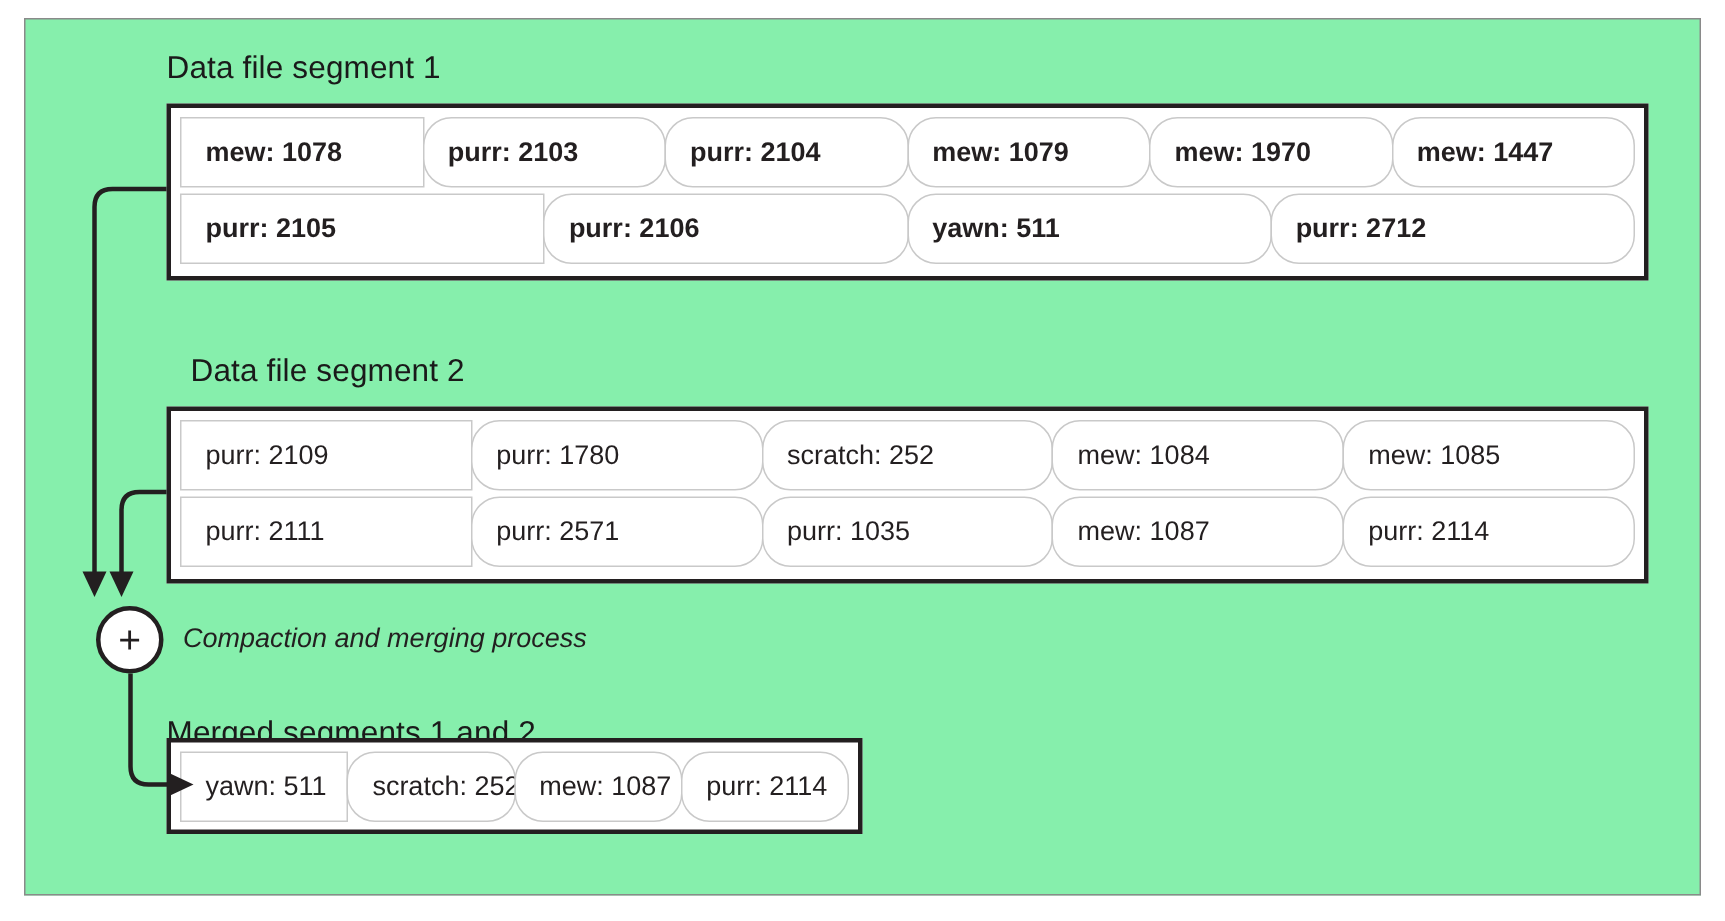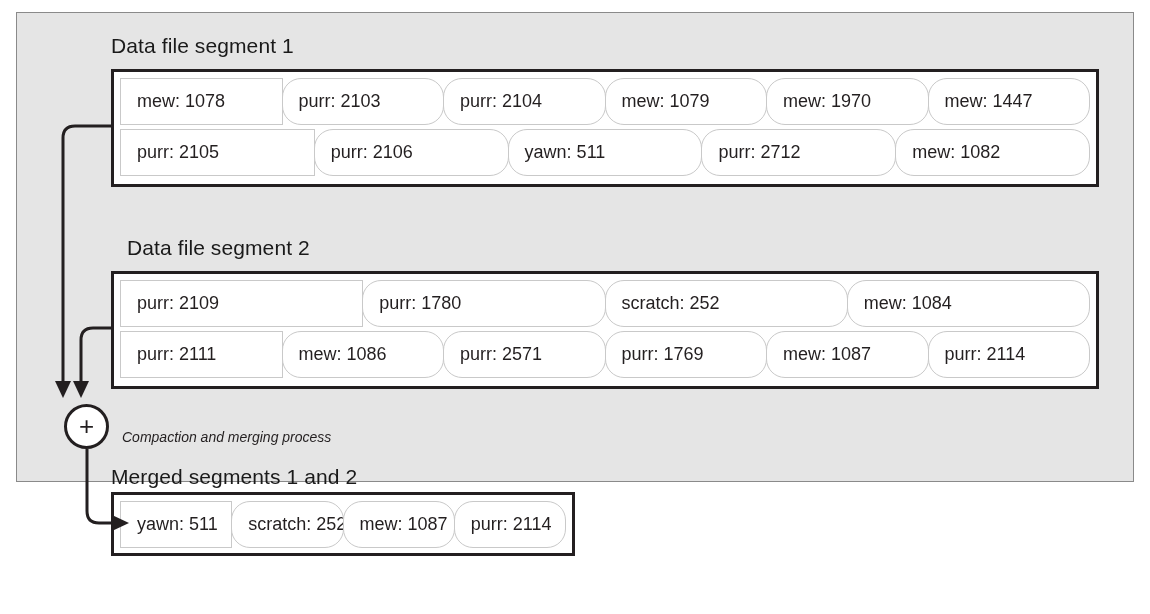--- a/index.html
+++ b/index.html
@@ -13,48 +13,48 @@
     font-family: "Liberation Sans", sans-serif;
     position: relative;
     overflow: hidden;
   }
 
   #figure {
     position: absolute;
     left: 16px;
     top: 12px;
     width: 1118px;
-    height: 470px;
+    height: 585px;
     border: 1px solid #8a8a8a;
-    background: #e5e5e5;
+    background: #86efac;
     box-sizing: border-box;
   }
 
   
   .section-title {
     position: absolute;
     font-size: 21px;
     color: #1a1a1a;
     font-weight: 400;
     letter-spacing: 0.1px;
     white-space: nowrap;
   }
   #title-seg1 { left: 94px; top: 21px; }
   #title-seg2 { left: 110px; top: 223px; }
-  #title-merged { left: 94px; top: 452px; }
+  #title-merged { left: 94px; top: 464px; }
 
   
   .segment-box {
     position: absolute;
     border: 3px solid #231f20;
     background: #ffffff;
     box-sizing: border-box;
     padding: 6px 6px;
   }
-  #box-seg1 { left: 94px; top: 56px; width: 988px; height: 118px; }
+  #box-seg1 { left: 94px; top: 56px; width: 988px; height: 118px; font-weight: bold; }
   #box-seg2 { left: 94px; top: 258px; width: 988px; height: 118px; }
   #box-merged { left: 94px; top: 479px; width: 464px; height: 64px; }
 
   .row {
     display: flex;
     height: 47px;
     gap: 0px;
   }
   .row + .row { margin-top: 4px; }
 
@@ -92,22 +92,22 @@
     font-size: 26px;
     line-height: 1;
     color: #231f20;
     font-family: "Liberation Sans", sans-serif;
     margin-top: -2px;
   }
 
   #merge-caption {
     position: absolute;
     left: 105px;
-    top: 416px;
-    font-size: 14px;
+    top: 402px;
+    font-size: 18px;
     font-style: italic;
     color: #231f20;
     white-space: nowrap;
   }
 
   
   #arrow-layer {
     position: absolute;
     left: 0;
     top: 0;
@@ -138,38 +138,37 @@
       <div class="cell">purr: 2104</div>
       <div class="cell">mew: 1079</div>
       <div class="cell">mew: 1970</div>
       <div class="cell">mew: 1447</div>
     </div>
     <div class="row">
       <div class="cell">purr: 2105</div>
       <div class="cell">purr: 2106</div>
       <div class="cell">yawn: 511</div>
       <div class="cell">purr: 2712</div>
-      <div class="cell">mew: 1082</div>
     </div>
   </div>
 
   <div class="section-title" id="title-seg2">Data file segment 2</div>
 
   <div class="segment-box" id="box-seg2">
     <div class="row">
       <div class="cell">purr: 2109</div>
       <div class="cell">purr: 1780</div>
       <div class="cell">scratch: 252</div>
       <div class="cell">mew: 1084</div>
+      <div class="cell">mew: 1085</div>
     </div>
     <div class="row">
       <div class="cell">purr: 2111</div>
-      <div class="cell">mew: 1086</div>
       <div class="cell">purr: 2571</div>
-      <div class="cell">purr: 1769</div>
+      <div class="cell">purr: 1035</div>
       <div class="cell">mew: 1087</div>
       <div class="cell">purr: 2114</div>
     </div>
   </div>
 
   <div id="merge-node">
     <span class="plus">+</span>
   </div>
   <div id="merge-caption">Compaction and merging process</div>
 

